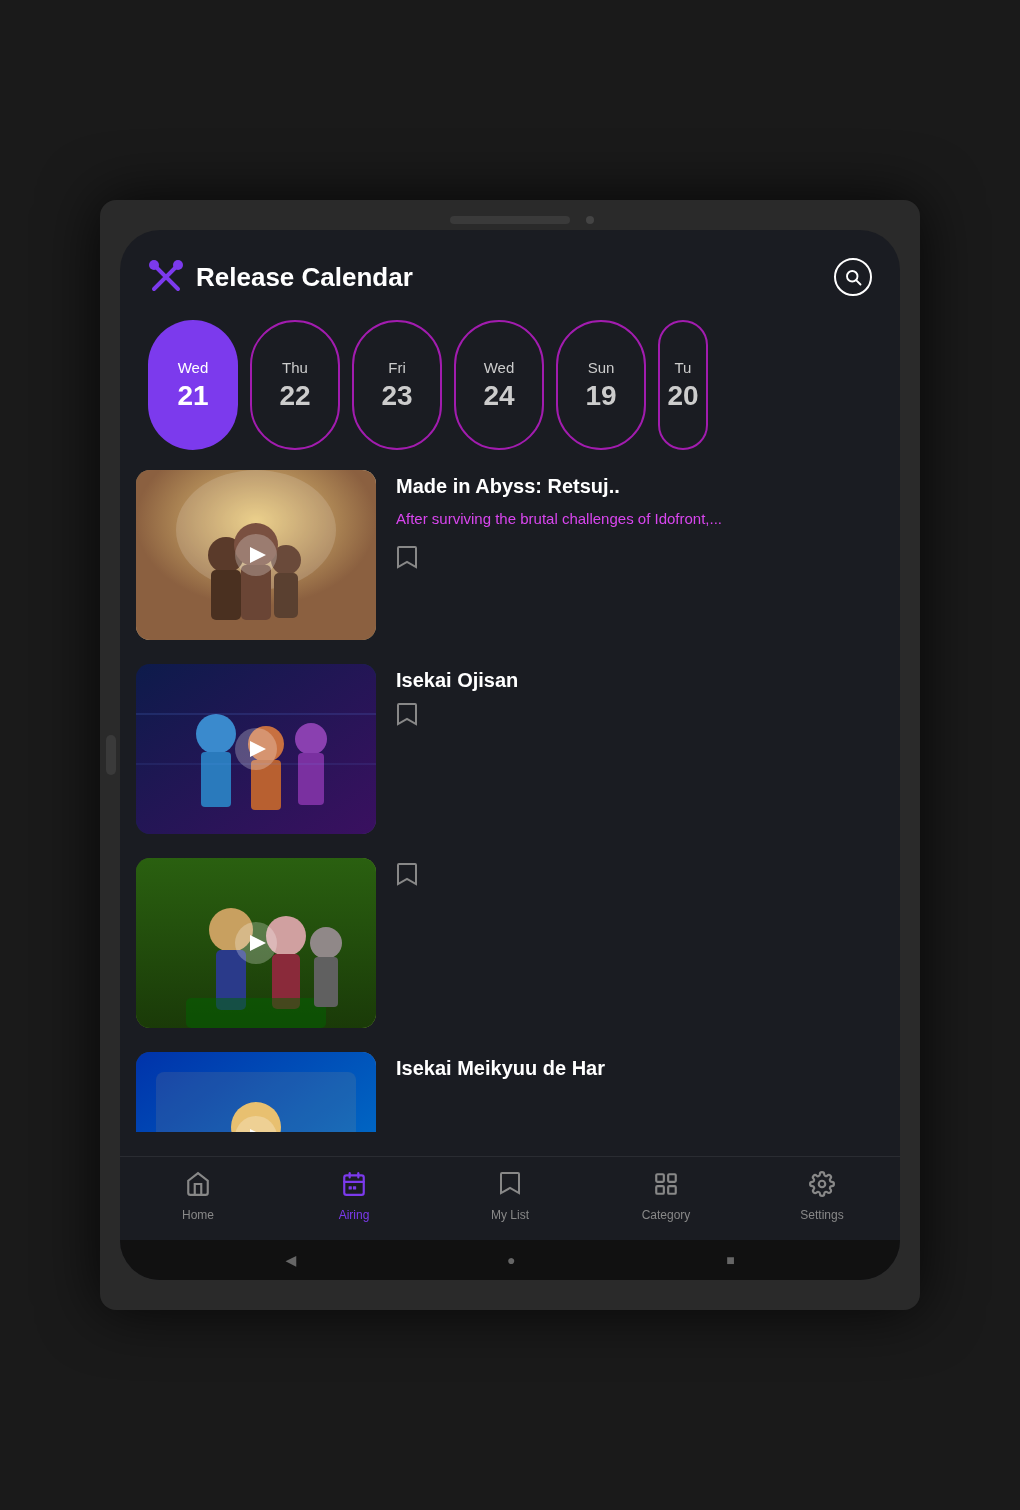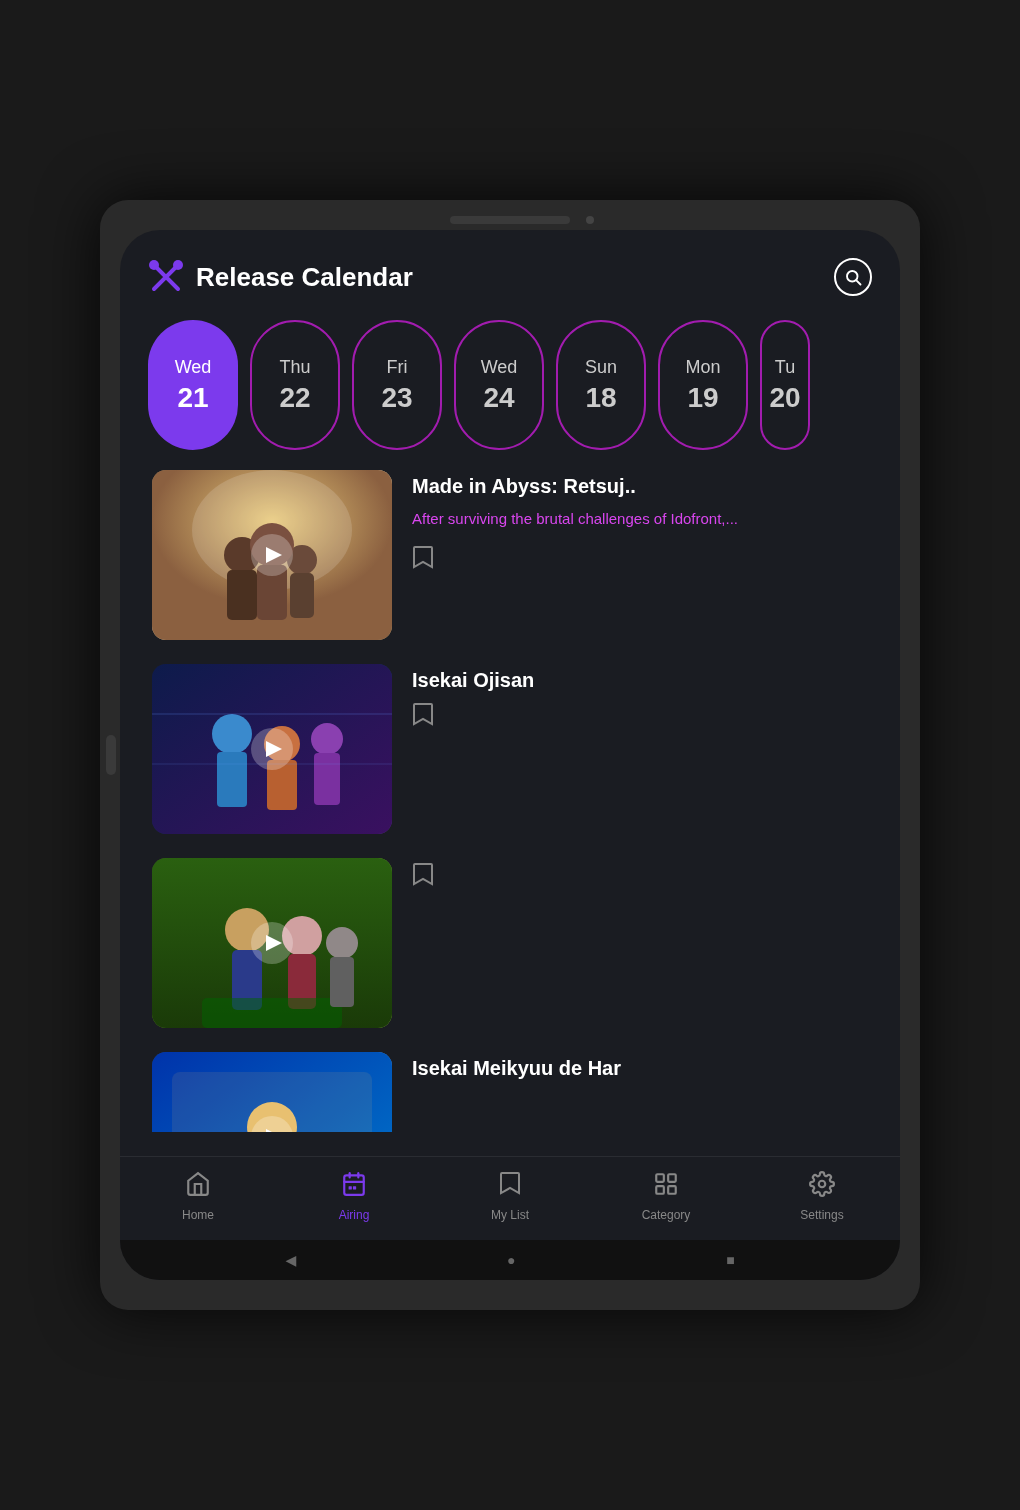--- a/index.html
+++ b/index.html
@@ -10,21 +10,21 @@
       justify-content: center;
       align-items: center;
       min-height: 100vh;
       font-family: 'Segoe UI', Arial, sans-serif;
     }
 
     .tablet-shell {
       width: 820px;
       height: 1110px;
       background: #2a2a2a;
-      border-radius: 28px;
+      border-radius: 16px;
       padding: 30px 20px;
       display: flex;
       flex-direction: column;
       align-items: center;
       box-shadow: 0 0 60px rgba(0,0,0,0.8);
       position: relative;
     }
 
     .tablet-shell::before {
       content: '';
@@ -132,42 +132,42 @@
       background: transparent;
       border: 2px solid #a21caf;
     }
 
     .day-pill.partially-visible {
       min-width: 50px;
       overflow: hidden;
     }
 
     .day-name {
-      font-size: 18px;
+      font-size: 15px;
       font-weight: 400;
       color: #ccc;
     }
 
     .day-pill.active .day-name,
     .day-pill.active .day-number {
       color: #ffffff;
     }
 
     .day-number {
       font-size: 28px;
       font-weight: 700;
       color: #ccc;
       margin-top: 4px;
     }
 
     
     .anime-list {
       flex: 1;
       overflow-y: auto;
-      padding: 0 32px;
+      padding: 0 16px;
     }
 
     .anime-list::-webkit-scrollbar { display: none; }
 
     .anime-item {
       display: flex;
       gap: 20px;
       margin-bottom: 24px;
       align-items: flex-start;
     }
@@ -349,24 +349,20 @@
           <div class="day-pill inactive">
             <span class="day-name">Fri</span>
             <span class="day-number">23</span>
           </div>
           <div class="day-pill inactive">
             <span class="day-name">Wed</span>
             <span class="day-number">24</span>
           </div>
           <div class="day-pill inactive">
             <span class="day-name">Sun</span>
-            <span class="day-number">18</span>
-          </div>
-          <div class="day-pill inactive">
-            <span class="day-name">Mon</span>
             <span class="day-number">19</span>
           </div>
           <div class="day-pill inactive partially-visible">
             <span class="day-name">Tu</span>
             <span class="day-number">20</span>
           </div>
         </div>
 
       <div class="anime-list">
 

